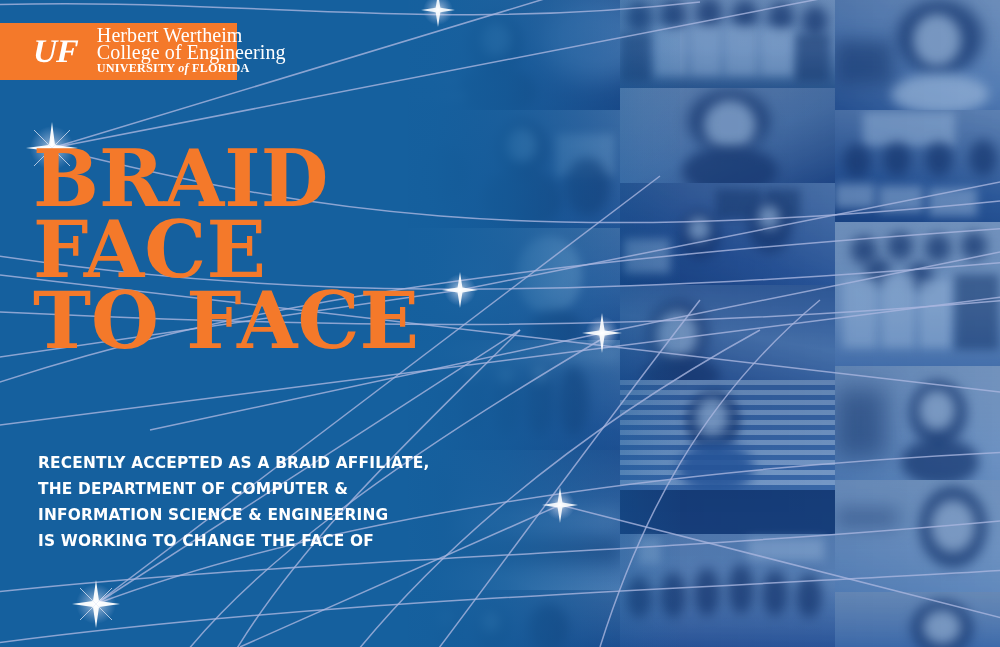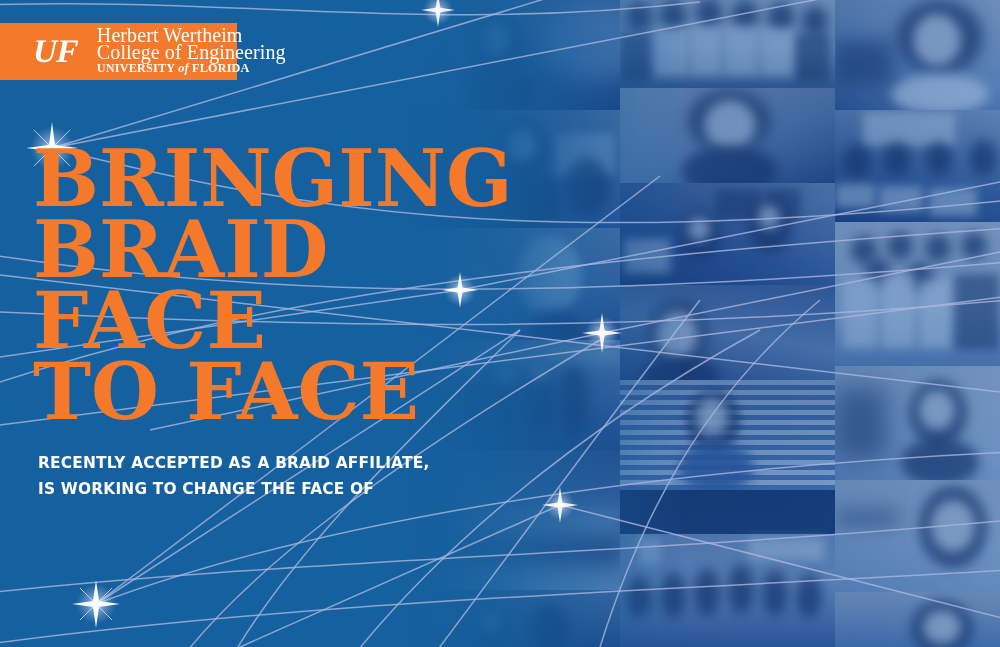--- a/index.html
+++ b/index.html
@@ -413,24 +413,25 @@
     <div class="logo-uf">UF</div>
     <div class="logo-rule"></div>
     <div class="logo-txt">
       <div class="logo-l1">Herbert Wertheim</div>
       <div class="logo-l2">College of Engineering</div>
       <div class="logo-l3"><span>UNIVERSITY </span><i>of</i><span> FLORIDA</span></div>
     </div>
   </div>
 
   <div class="headline">
-    <span class="hl l1">BRINGING</span>
     <span class="hl l2">BRAID</span>
     <span class="hl l3">FACE</span>
     <span class="hl l4">TO FACE</span>
   </div>
 
   <div class="body-copy">
     <span>RECENTLY ACCEPTED AS A BRAID AFFILIATE,</span>
+    <span>THE DEPARTMENT OF COMPUTER &amp;</span>
+    <span>INFORMATION SCIENCE &amp; ENGINEERING</span>
     <span>IS WORKING TO CHANGE THE FACE OF</span>
   </div>
 
 </div>
 
 </body></html>

